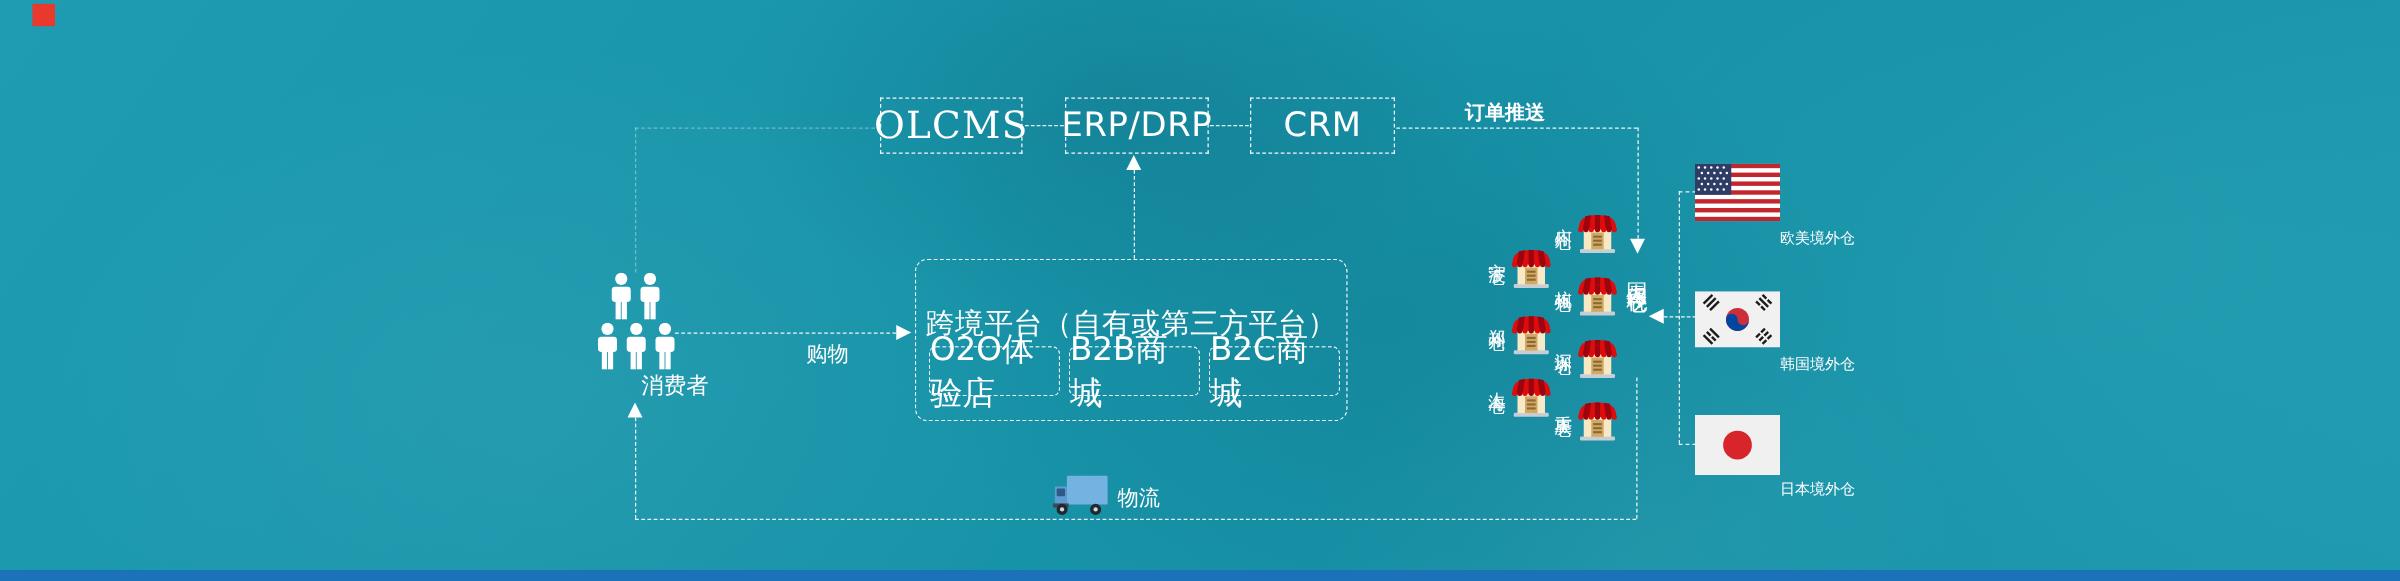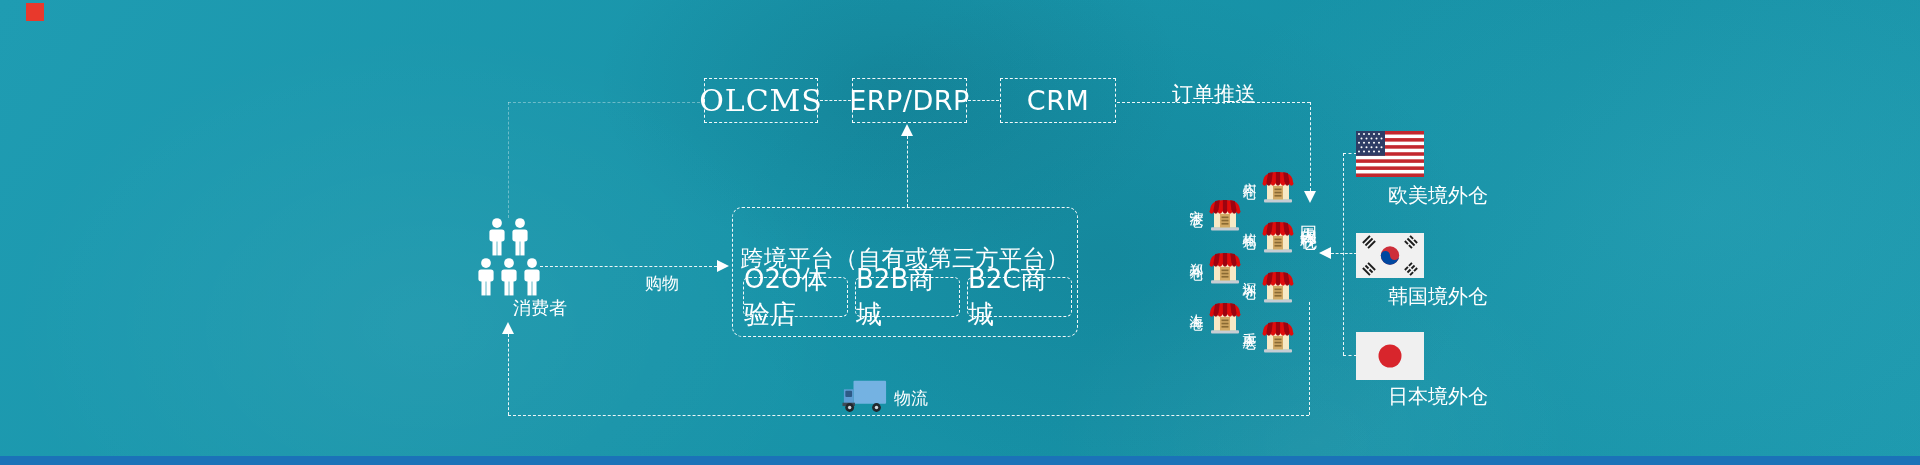--- a/index.html
+++ b/index.html
@@ -33,21 +33,21 @@
   .lbl{position:absolute;color:#fff;white-space:nowrap;}
   .platform{border-radius:10px;}
   .platform-title{position:absolute;left:0;right:0;top:15px;text-align:center;color:#fff;font-size:23px;letter-spacing:.5px;white-space:nowrap;margin-top:20px;}
   .store-box{border-radius:6px;font-size:26px;}
   .v-label{writing-mode:vertical-rl;text-orientation:upright;color:#fff;line-height:1;letter-spacing:2px;}
   .wh{position:absolute;display:flex;align-items:flex-start;gap:3px;}
   .wh .v-label{font-size:14px;}
   .persons-row{position:absolute;display:flex;gap:3px;}
   .person{width:20px;height:38px;}
   .flag{position:absolute;left:1356px;width:68px;display:block;}
-  .flag-label{position:absolute;left:1388px;color:#fff;font-size:20px;white-space:nowrap;}
+  .flag-label{position:absolute;left:1424px;color:#fff;font-size:12px;white-space:nowrap;}
   .bottom-bar{position:absolute;left:0;right:0;bottom:0;height:9px;background:#1b72b8;}
   .corner-logo{position:absolute;left:26px;top:3px;width:18px;height:18px;background:#e8392c;}
 </style>
 </head>
 <body>
 
 <div id="stage">
   <div class="bg-fx"></div>
 
   <svg width="0" height="0" style="position:absolute" aria-hidden="true">
@@ -90,21 +90,21 @@
   </div>
   <div class="dash-h" style="left:820px;top:100px;width:31px;"></div>
   <div class="dbox sys-box" style="left:852px;top:78px;width:115px;height:45px;">
     <span>ERP/DRP</span>
   </div>
   <div class="dash-h" style="left:968px;top:100px;width:31px;"></div>
   <div class="dbox sys-box" style="left:1000px;top:78px;width:116px;height:45px;">
     <span>CRM</span>
   </div>
 
-  <div class="lbl" style="left:1172px;top:80px;font-size:21px;">订单推送</div>
+  <div class="lbl" style="left:1172px;top:80px;font-size:16px;font-weight:bold;">订单推送</div>
   <div class="dash-h" style="left:1117px;top:102px;width:193px;"></div>
   <div class="dash-v" style="left:1310px;top:102px;height:89px;"></div>
   <div class="arrow down" style="left:1304px;top:191px;"></div>
 
   <div class="dash-v" style="left:907px;top:136px;height:71px;"></div>
   <div class="arrow up" style="left:901px;top:124px;"></div>
 
   <div class="persons-row" style="left:487px;top:218px;">
     <svg class="person" viewBox="0 0 22 42">
         <use href="#sym-person"></use>

